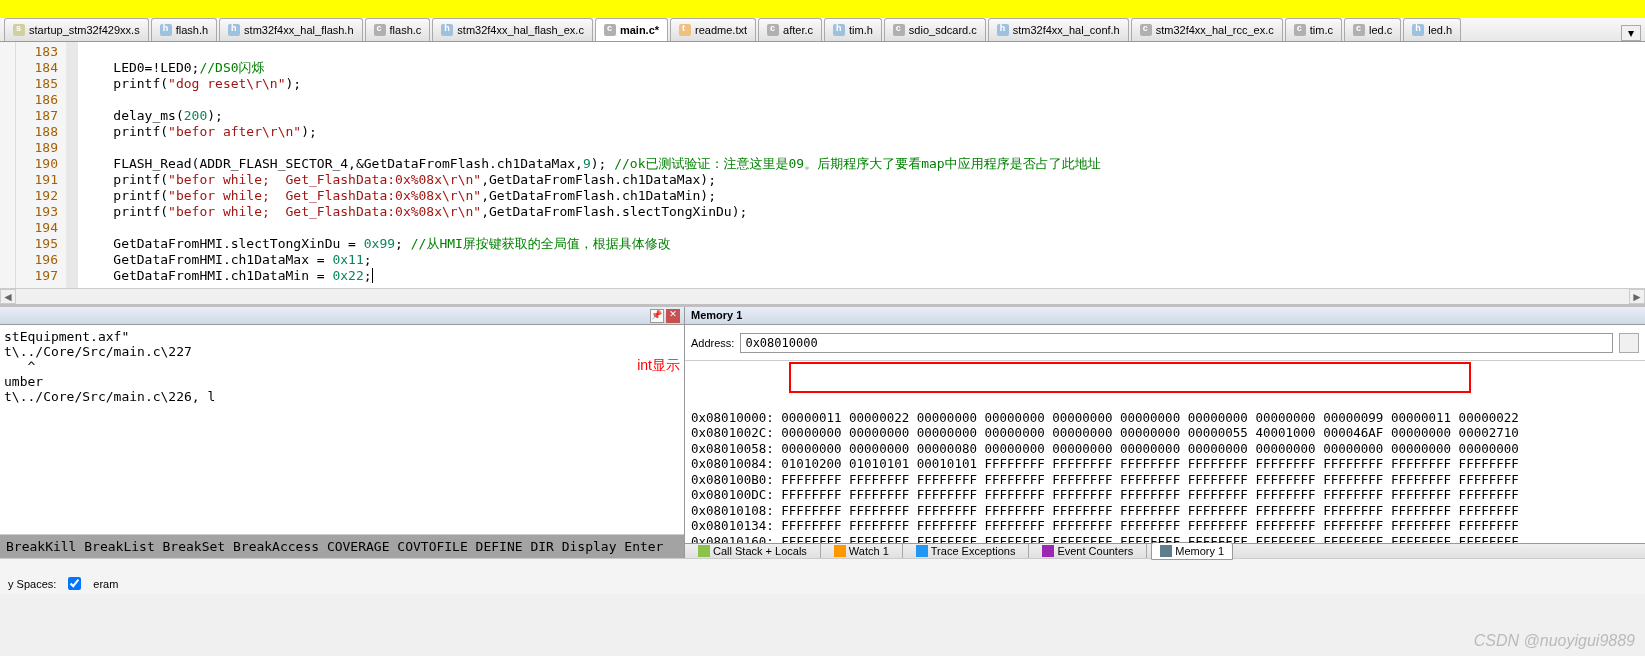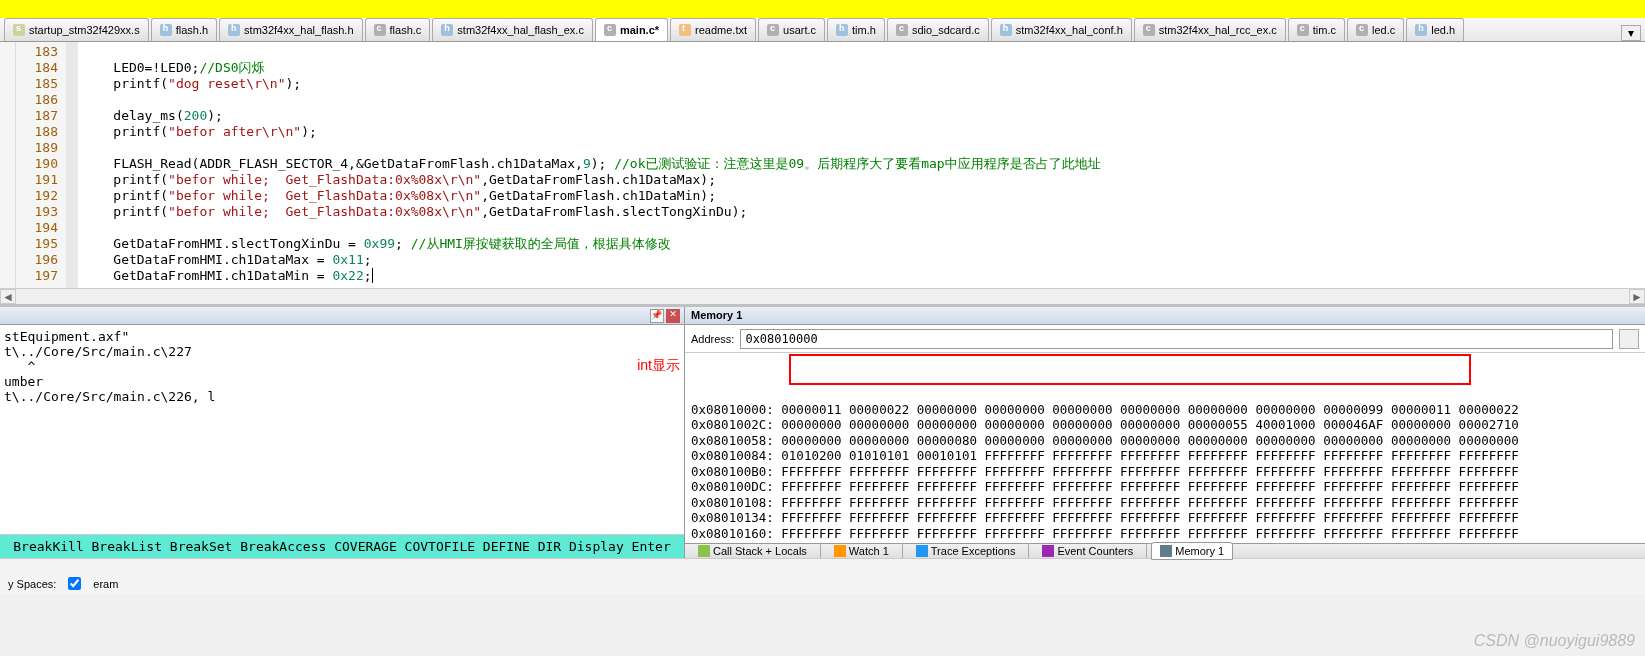--- a/index.html
+++ b/index.html
@@ -35,28 +35,28 @@
 .lower-split { display: flex; height: 254px; border-top: 3px solid #c0c0c0; }
 .left-pane { width: 685px; background: #fff; border-right: 1px solid #999; display: flex; flex-direction: column; position: relative; }
 .pane-header-r { height: 18px; background: linear-gradient(#e8eef7,#d0dae8); border-bottom: 1px solid #999; display: flex; align-items: center; justify-content: flex-end; padding: 0 4px; font-size: 11px; }
 .pin-btn { width: 14px; height: 14px; border: 1px solid #999; background: #f8f8f8; margin-left: 2px; text-align: center; font-size: 9px; cursor: pointer; }
 .close-btn { width: 14px; height: 14px; background: #c75050; color: #fff; margin-left: 2px; text-align: center; font-size: 9px; cursor: pointer; }
 .output-body { flex: 1; font-family: Consolas, monospace; font-size: 13px; padding: 4px; white-space: pre; overflow: auto; }
 .annotation { position: absolute; right: 4px; top: 50px; color: #ff0000; font-size: 14px; font-family: "Microsoft YaHei", sans-serif; }
 
 .right-pane { flex: 1; background: #fff; display: flex; flex-direction: column; }
 .mem-title { height: 18px; background: linear-gradient(#e8eef7,#d0dae8); border-bottom: 1px solid #999; padding: 2px 6px; font-size: 11px; font-weight: bold; }
-.mem-addr-bar { height: 28px; display: flex; align-items: center; padding: 4px 6px; gap: 6px; border-bottom: 1px solid #ccc; }
+.mem-addr-bar { height: 36px; display: flex; align-items: center; padding: 4px 6px; gap: 6px; border-bottom: 1px solid #ccc; }
 .mem-addr-bar label { font-size: 11px; }
 .mem-addr-bar input { flex: 1; font-family: Consolas, monospace; font-size: 12px; padding: 2px 4px; border: 1px solid #999; }
 .mem-tool-btn { width: 20px; height: 20px; border: 1px solid #aaa; background: #f0f0f0; cursor: pointer; }
 .mem-body { flex: 1; font-family: Consolas, monospace; font-size: 12.5px; padding: 2px 6px; white-space: pre; overflow: hidden; line-height: 15.5px; position: relative; }
 .highlight-box { position: absolute; border: 2px solid #ff0000; }
 
-.cmd-line { font-family: Consolas, monospace; font-size: 13px; padding: 4px 6px; background: #5eead4; border-top: 1px solid #ccc; text-align: center; }
+.cmd-line { font-family: Consolas, monospace; font-size: 13px; padding: 4px 6px; background: #a3a3a3; border-top: 1px solid #ccc; }
 
 .bottom-tabs { height: 15px; background: linear-gradient(#f0f0f0,#e0e0e0); border-top: 1px solid #999; display: flex; align-items: center; padding: 0 4px; gap: 2px; }
 .btab { display: flex; align-items: center; padding: 2px 8px; font-size: 11px; border: 1px solid transparent; cursor: pointer; gap: 3px; }
 .btab.active { background: #fff; border: 1px solid #999; border-radius: 3px 3px 0 0; }
 .btab-icon { width: 12px; height: 12px; display: inline-block; }
 .bi-stack { background: #8bc34a; }
 .bi-watch { background: #ff9800; }
 .bi-trace { background: #2196f3; }
 .bi-event { background: #9c27b0; }
 .bi-mem { background: #607d8b; }
@@ -95,21 +95,21 @@
     <div class="tab active">
       <span class="icon icon-c"></span>
       <span>main.c*</span>
     </div>
     <div class="tab">
       <span class="icon icon-t"></span>
       <span>readme.txt</span>
     </div>
     <div class="tab">
       <span class="icon icon-c"></span>
-      <span>usart.c</span>
+      <span>after.c</span>
     </div>
     <div class="tab">
       <span class="icon icon-h"></span>
       <span>tim.h</span>
     </div>
     <div class="tab">
       <span class="icon icon-c"></span>
       <span>sdio_sdcard.c</span>
     </div>
     <div class="tab">

